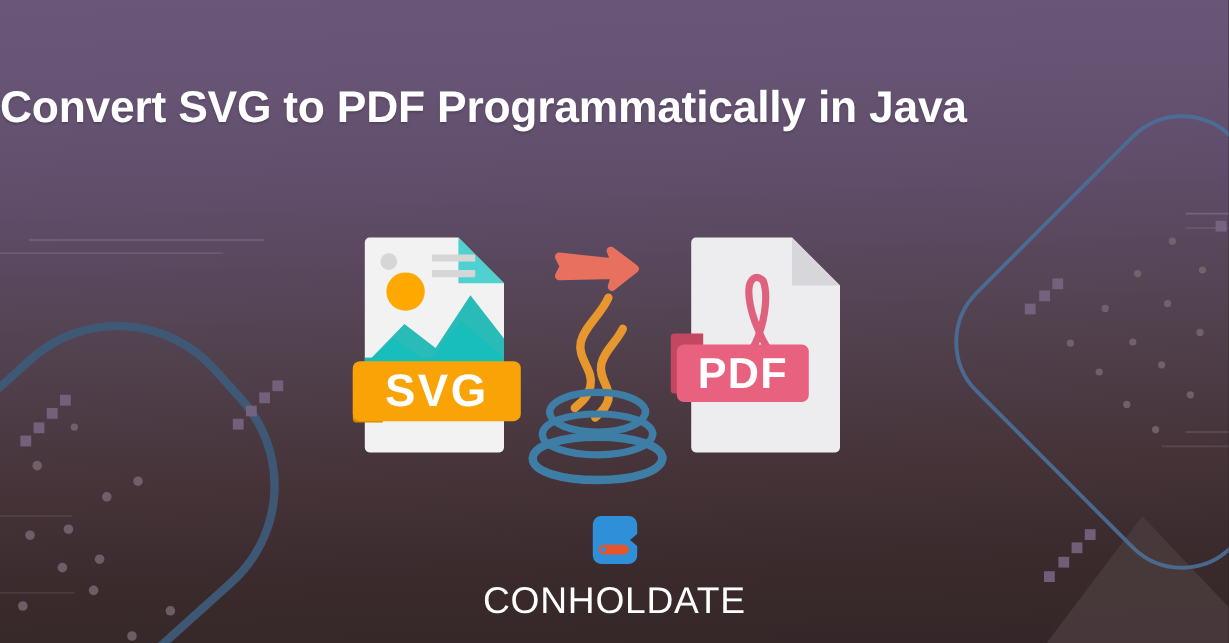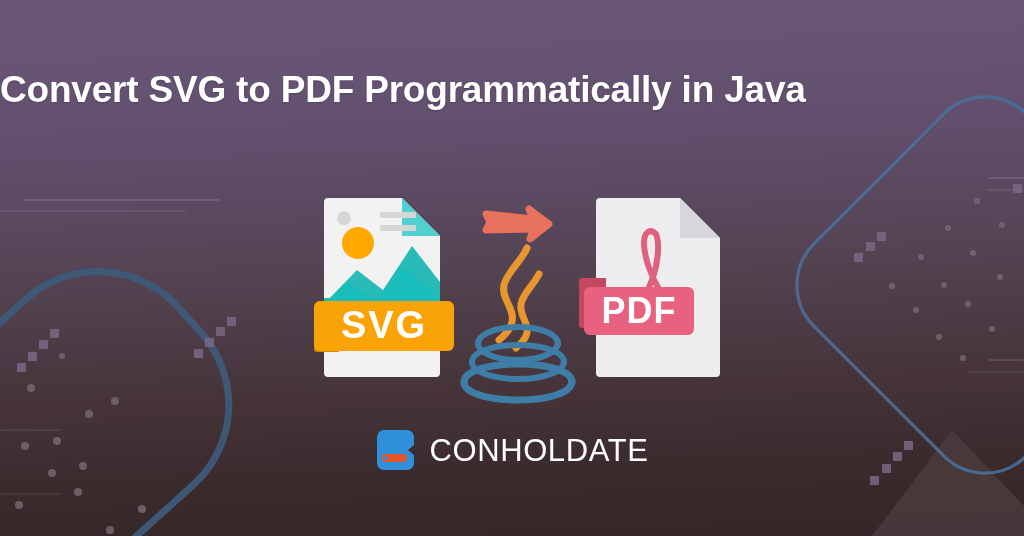--- a/index.html
+++ b/index.html
@@ -46,39 +46,40 @@
     font-weight: 700;
     letter-spacing: -0.2px;
     font-family: "Liberation Sans", sans-serif;
     text-shadow: 0 1px 2px rgba(0,0,0,0.18);
     z-index: 6;
   }
 
   
   .artwork {
     position: absolute;
-    left: 300px;
+    left: 280px;
     top: 186px;
     width: 440px;
     height: 210px;
     z-index: 5;
   }
   .artwork svg { display: block; width: 440px; height: 210px; overflow: visible; }
 
   
   .brand {
     position: absolute;
     left: 0;
     top: 428px;
     width: 1024px;
     display: flex;
     align-items: center;
     justify-content: center;
     gap: 13px;
     z-index: 6;
+    flex-direction: column;
   }
   .brand-mark { width: 41px; height: 44px; display: block; flex: 0 0 auto; }
   .brand-text {
     color: #ffffff;
     font-size: 31px;
     font-weight: 400;
     letter-spacing: 0.6px;
     font-family: "Liberation Sans", sans-serif;
     line-height: 1;
   }

